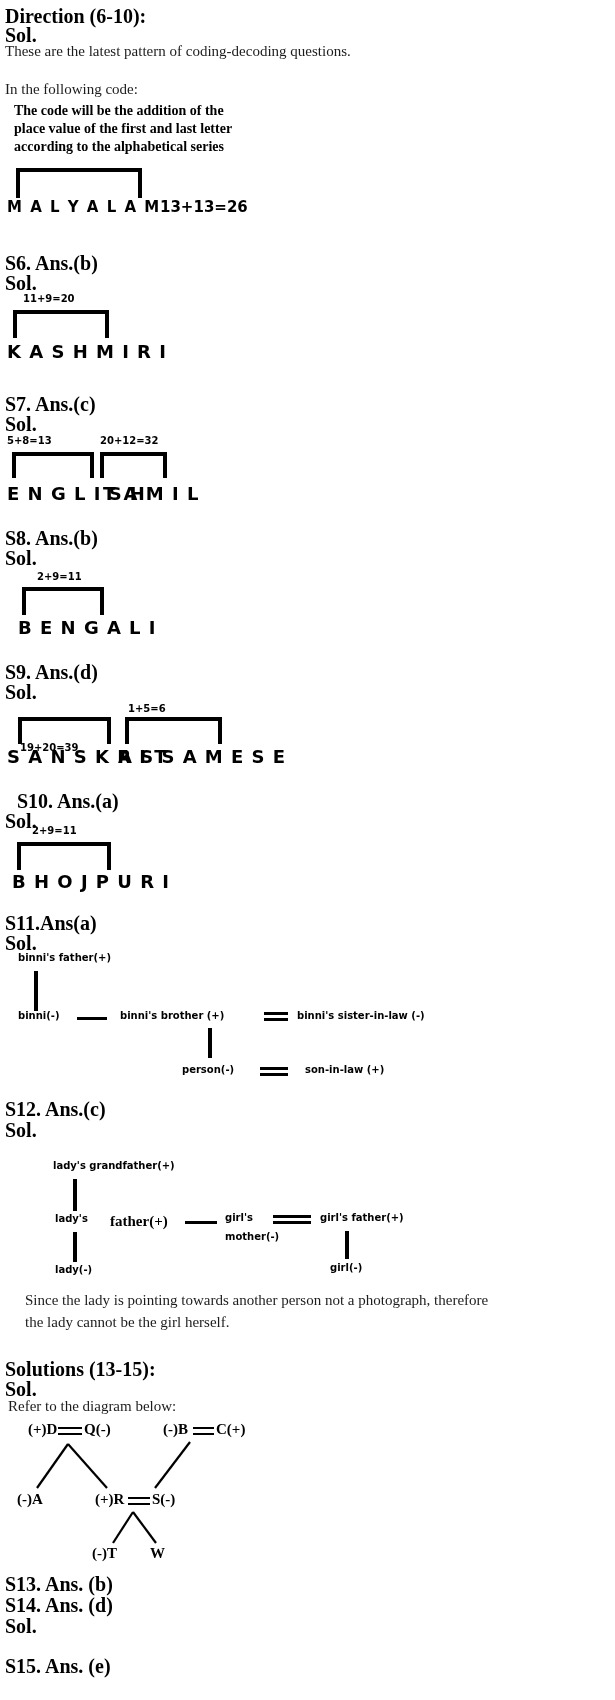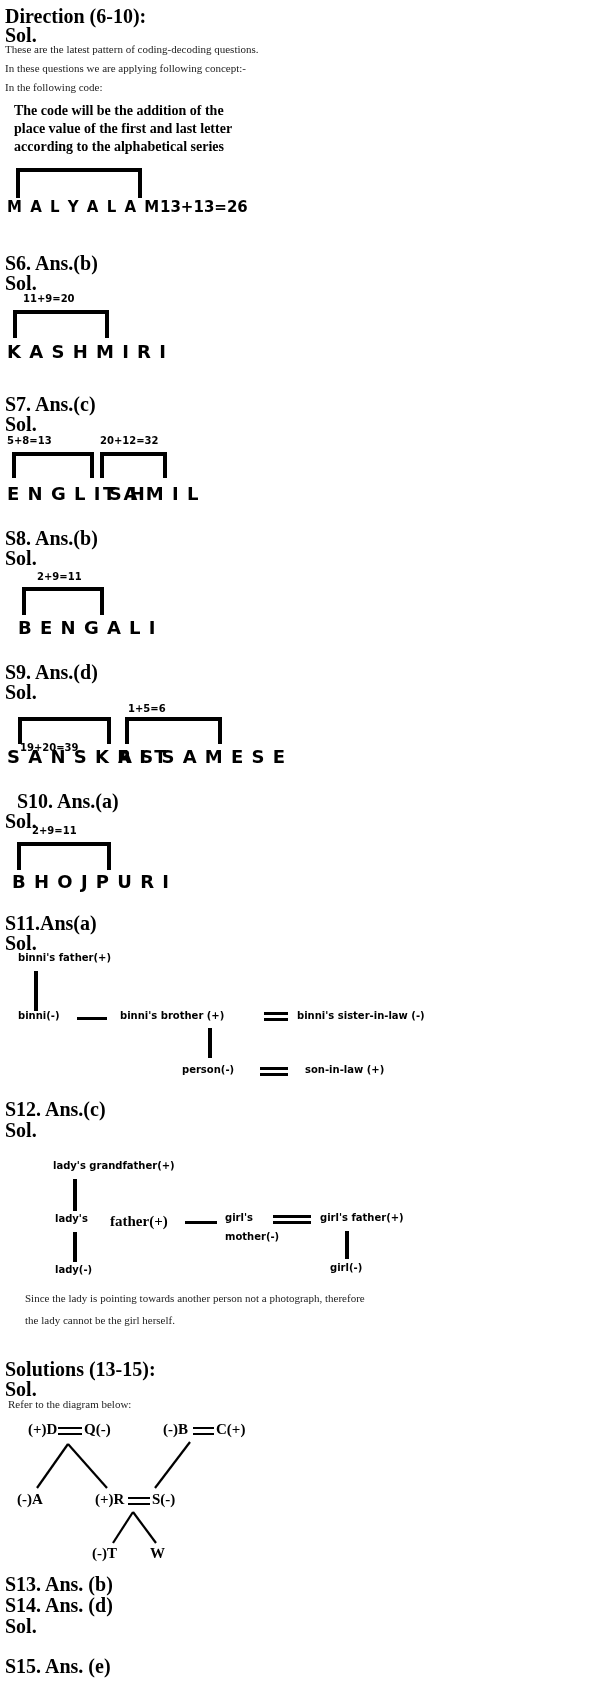--- a/index.html
+++ b/index.html
@@ -1,19 +1,19 @@
 <!DOCTYPE html>
 <html><head>
 <meta charset="utf-8">
 <style>
   html,body{margin:0;padding:0;background:#ffffff;}
   #canvas{position:relative;width:615px;height:1700px;background:#ffffff;overflow:hidden;
           font-family:"Liberation Serif",serif;color:#111;}
   .t{position:absolute;white-space:nowrap;}
-  .body{font-family:"Liberation Serif",serif;font-size:11px;color:#1c1c1c;}
+  .body{font-family:"Liberation Serif",serif;font-size:15px;color:#1c1c1c;}
   .h{font-family:"Liberation Serif",serif;font-size:20px;font-weight:bold;color:#000;}
   .concept{font-family:"Liberation Serif",serif;font-size:14px;font-weight:bold;color:#000;line-height:18px;}
   .dsans{font-family:"DejaVu Sans",sans-serif;font-weight:bold;font-size:10px;color:#000;}
   .word{font-family:"DejaVu Sans",sans-serif;font-weight:bold;font-size:18px;letter-spacing:1px;color:#000;}
   .bigword{font-size:15px;letter-spacing:1.5px;}
   .bigsum{font-size:15px;}
   .bracket{position:absolute;border:4px solid #000;border-bottom:none;}
   .vline{position:absolute;width:4px;background:#000;}
   .hline{position:absolute;height:3px;background:#000;}
   .dbl{position:absolute;height:9px;box-sizing:border-box;border-top:3px solid #000;border-bottom:3px solid #000;}
@@ -22,21 +22,20 @@
   svg{position:absolute;}
 </style>
 </head>
 <body>
 
 <div id="canvas">
 
   <div class="t h" style="left:5px;top:5px;">Direction (6-10):</div>
   <div class="t h" style="left:5px;top:24px;">Sol.</div>
   <div class="t body" style="left:5px;top:43px;">These are the latest pattern of coding-decoding questions.</div>
-  <div class="t body" style="left:5px;top:62px;">In these questions we are applying following concept:-</div>
   <div class="t body" style="left:5px;top:81px;">In the following code:</div>
   <div class="t concept" style="left:14px;top:102px;">The code will be the addition of the</div>
   <div class="t concept" style="left:14px;top:120px;">place value of the first and last letter</div>
   <div class="t concept" style="left:14px;top:138px;">according to the alphabetical series</div>
 
   <div class="bracket" style="left:16px;top:168px;width:118px;height:26px;"></div>
   <div class="t word bigword" style="left:7px;top:198px;">M A L Y A L A M</div>
   <div class="t dsans bigsum" style="left:160px;top:198px;">13+13=26</div>
 
   <div class="t h" style="left:5px;top:252px;">S6. Ans.(b)</div>

